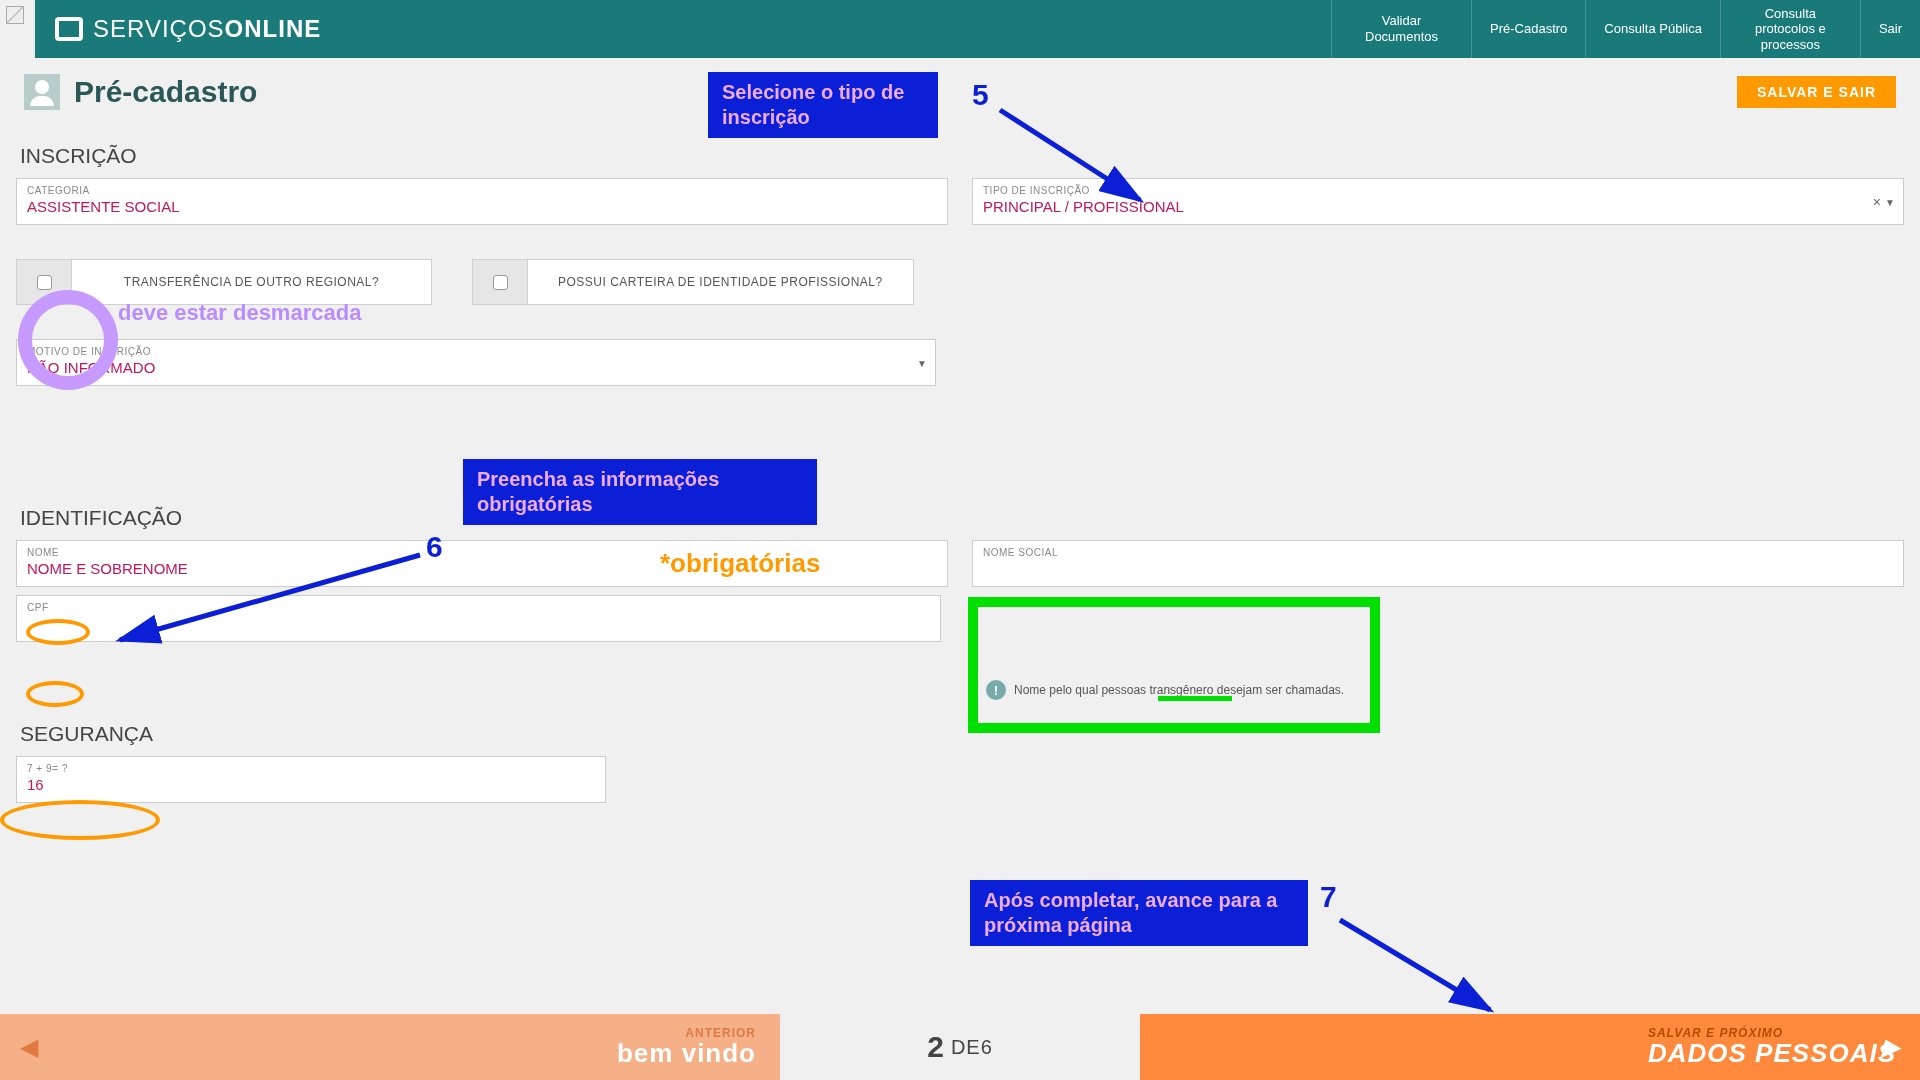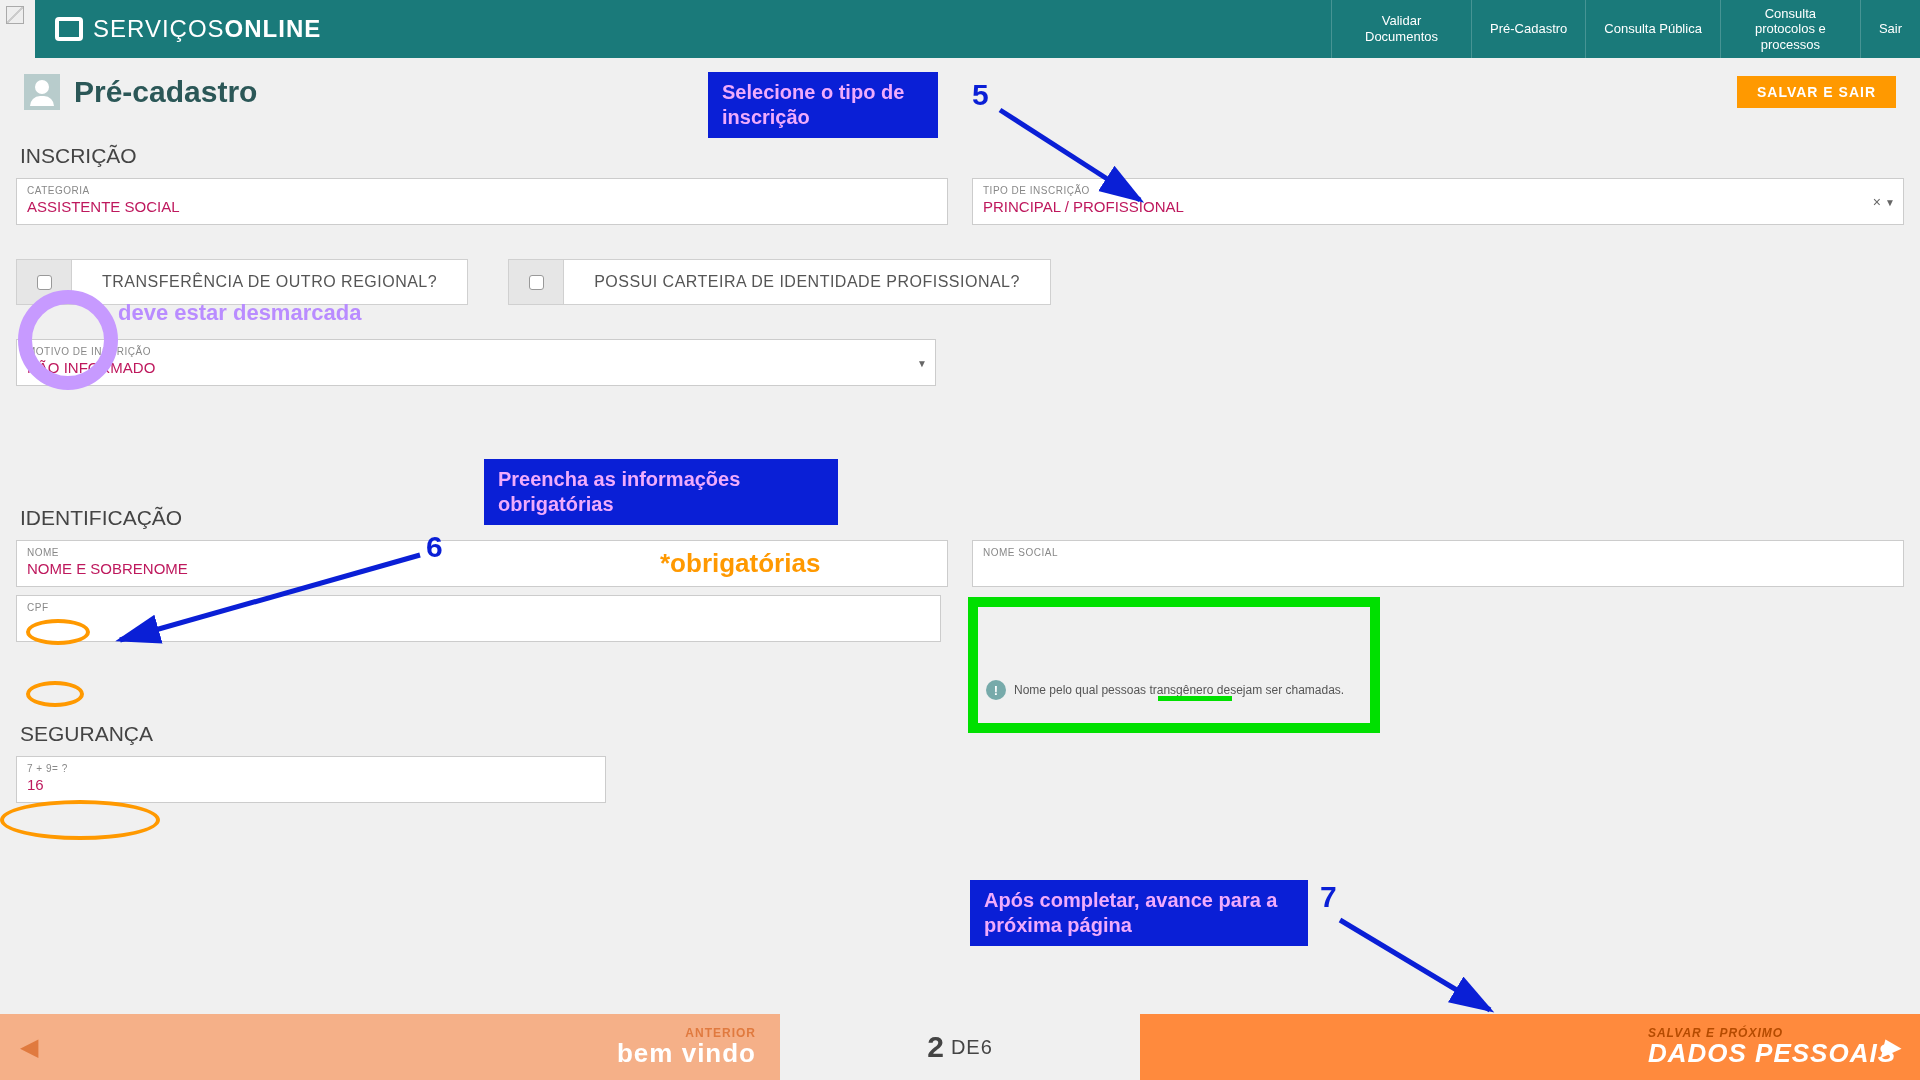--- a/index.html
+++ b/index.html
@@ -31,21 +31,21 @@
   .field { position: relative; background: #fff; border: 1px solid #ccc; padding: 6px 10px 6px 10px; flex: 1; }
   .field-label { font-size: 10px; color: #888; letter-spacing: 0.5px; }
   .field-value { font-size: 15px; color: #be185d; margin-top: 2px; min-height: 20px; }
   .field .clear { position: absolute; right: 22px; top: 50%; transform: translateY(-50%); color: #666; font-size: 14px; cursor: pointer; }
   .field .caret { position: absolute; right: 8px; top: 50%; transform: translateY(-50%); color: #666; font-size: 10px; }
 
   .check-row { display: flex; gap: 40px; margin-top: 34px; position: relative; }
   .chk-block { display: flex; align-items: stretch; height: 46px; }
   .chk-box-wrap { width: 56px; background: #e6e6e6; display: flex; align-items: center; justify-content: center; border: 1px solid #d0d0d0; }
   .chk-box { width: 15px; height: 15px; border: 1px solid #999; background: #fff; border-radius: 3px; }
-  .chk-label { min-width: 360px; border: 1px solid #d0d0d0; border-left: none; background: #fff; display: flex; align-items: center; justify-content: center; font-size: 16px; color: #555; padding: 0 30px; letter-spacing: 0.5px; }
+  .chk-label { min-width: 360px; border: 1px solid #d0d0d0; border-left: none; background: #fff; display: flex; align-items: center; justify-content: center; font-size: 12px; color: #555; padding: 0 30px; letter-spacing: 0.5px; }
 
   
   .motivo-row { margin-top: 34px; }
   .motivo-row .field { max-width: 920px; }
 
   .seg-row .field { max-width: 590px; }
 
   
   .bottom-nav { position: absolute; bottom: 0; left: 0; right: 0; height: 66px; display: flex; }
   .bn-prev, .bn-next { flex: 1; display: flex; align-items: center; padding: 0 24px; color: #fff; position: relative; background: #f5b088; cursor: pointer; }
@@ -206,21 +206,21 @@
       <marker id="ah5" markerWidth="10" markerHeight="10" refX="8" refY="3" orient="auto">
         <path d="M0,0 L0,6 L9,3 z" fill="#0a1fd6"></path>
       </marker>
     </defs>
   <line x1="10" y1="10" x2="150" y2="100" stroke="#0a1fd6" stroke-width="5" marker-end="url(#ah5)"></line>
 </svg>
 
 <div class="anno-purple-circle" style="left:18px; top:290px; width:100px; height:100px;"></div>
 <div class="anno-purple-text" style="left:118px; top:300px;">deve estar desmarcada</div>
 
-<div class="anno-box" style="left:484px; top:459px; width:354px;">Preencha as informações obrigatórias</div>
+<div class="anno-box" style="left:463px; top:459px; width:354px;">Preencha as informações obrigatórias</div>
 <div class="anno-num" style="left:426px; top:530px;">6</div>
 <div class="anno-orange" style="left:660px; top:548px;">*obrigatórias</div>
 <svg class="arrow-holder" style="left:100px; top:545px; width:340px; height:110px;">
   <defs>
       <marker id="ah6" markerWidth="10" markerHeight="10" refX="8" refY="3" orient="auto">
         <path d="M0,0 L0,6 L9,3 z" fill="#0a1fd6"></path>
       </marker>
     </defs>
   <line x1="320" y1="10" x2="20" y2="95" stroke="#0a1fd6" stroke-width="5" marker-end="url(#ah6)"></line>
 </svg>

